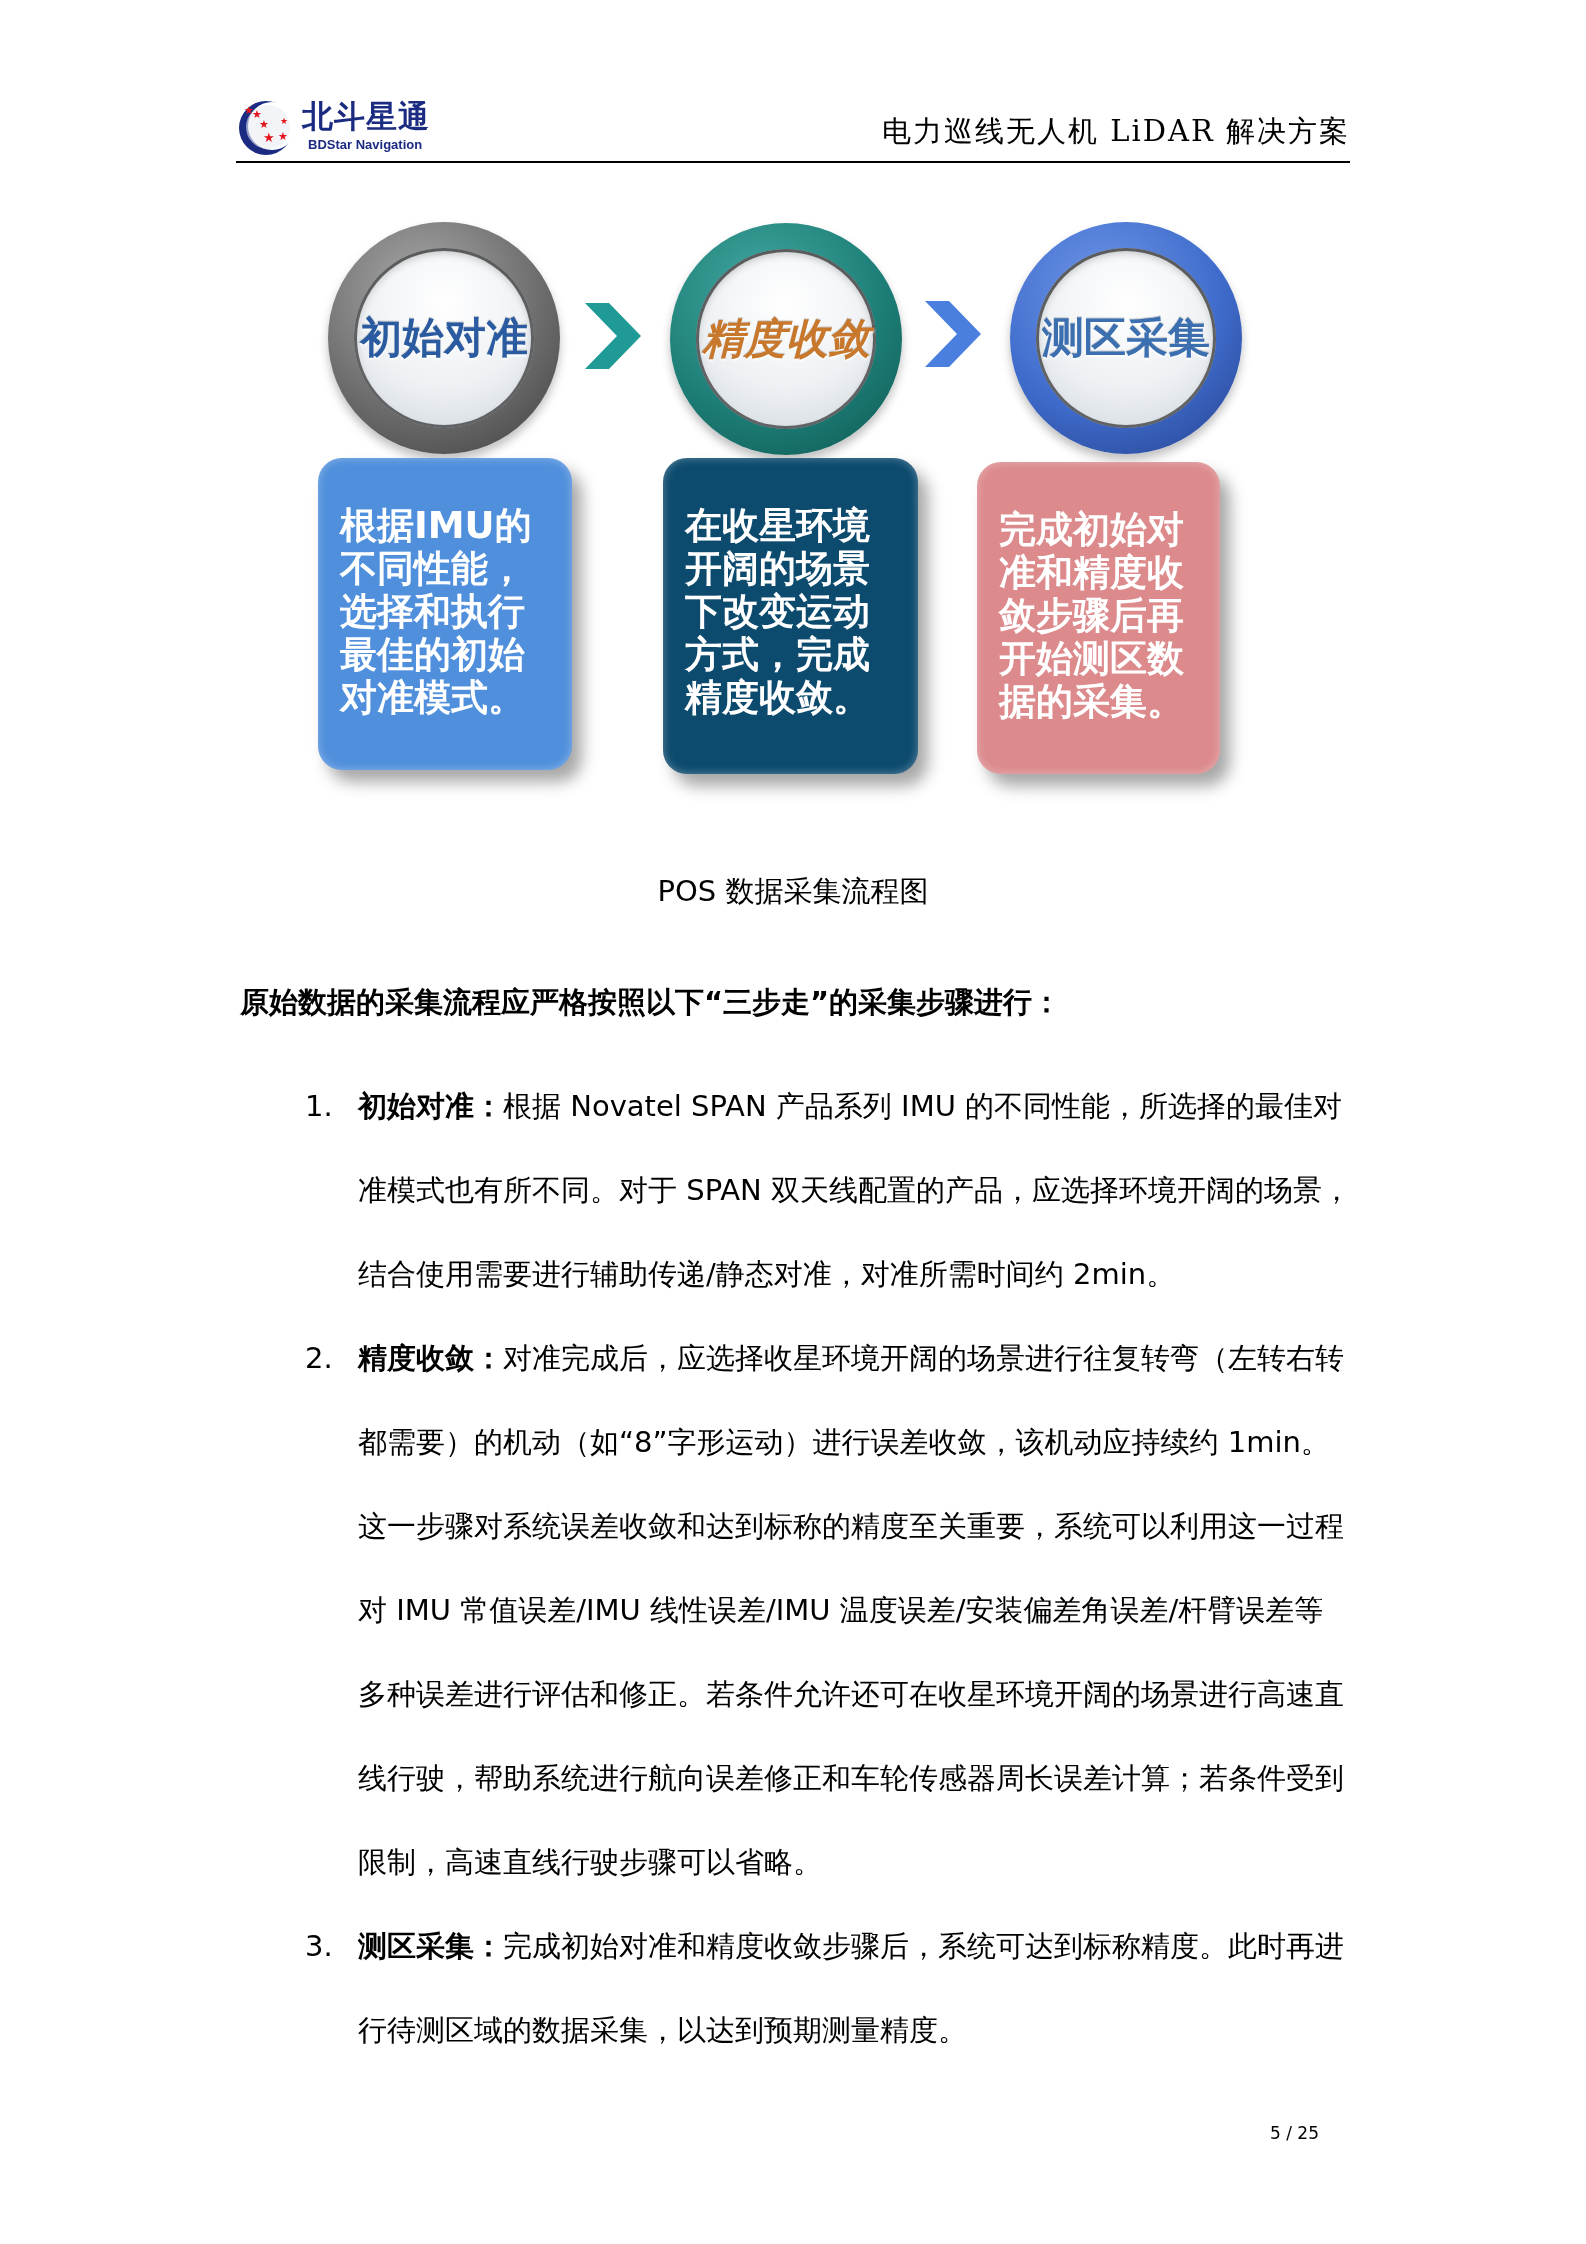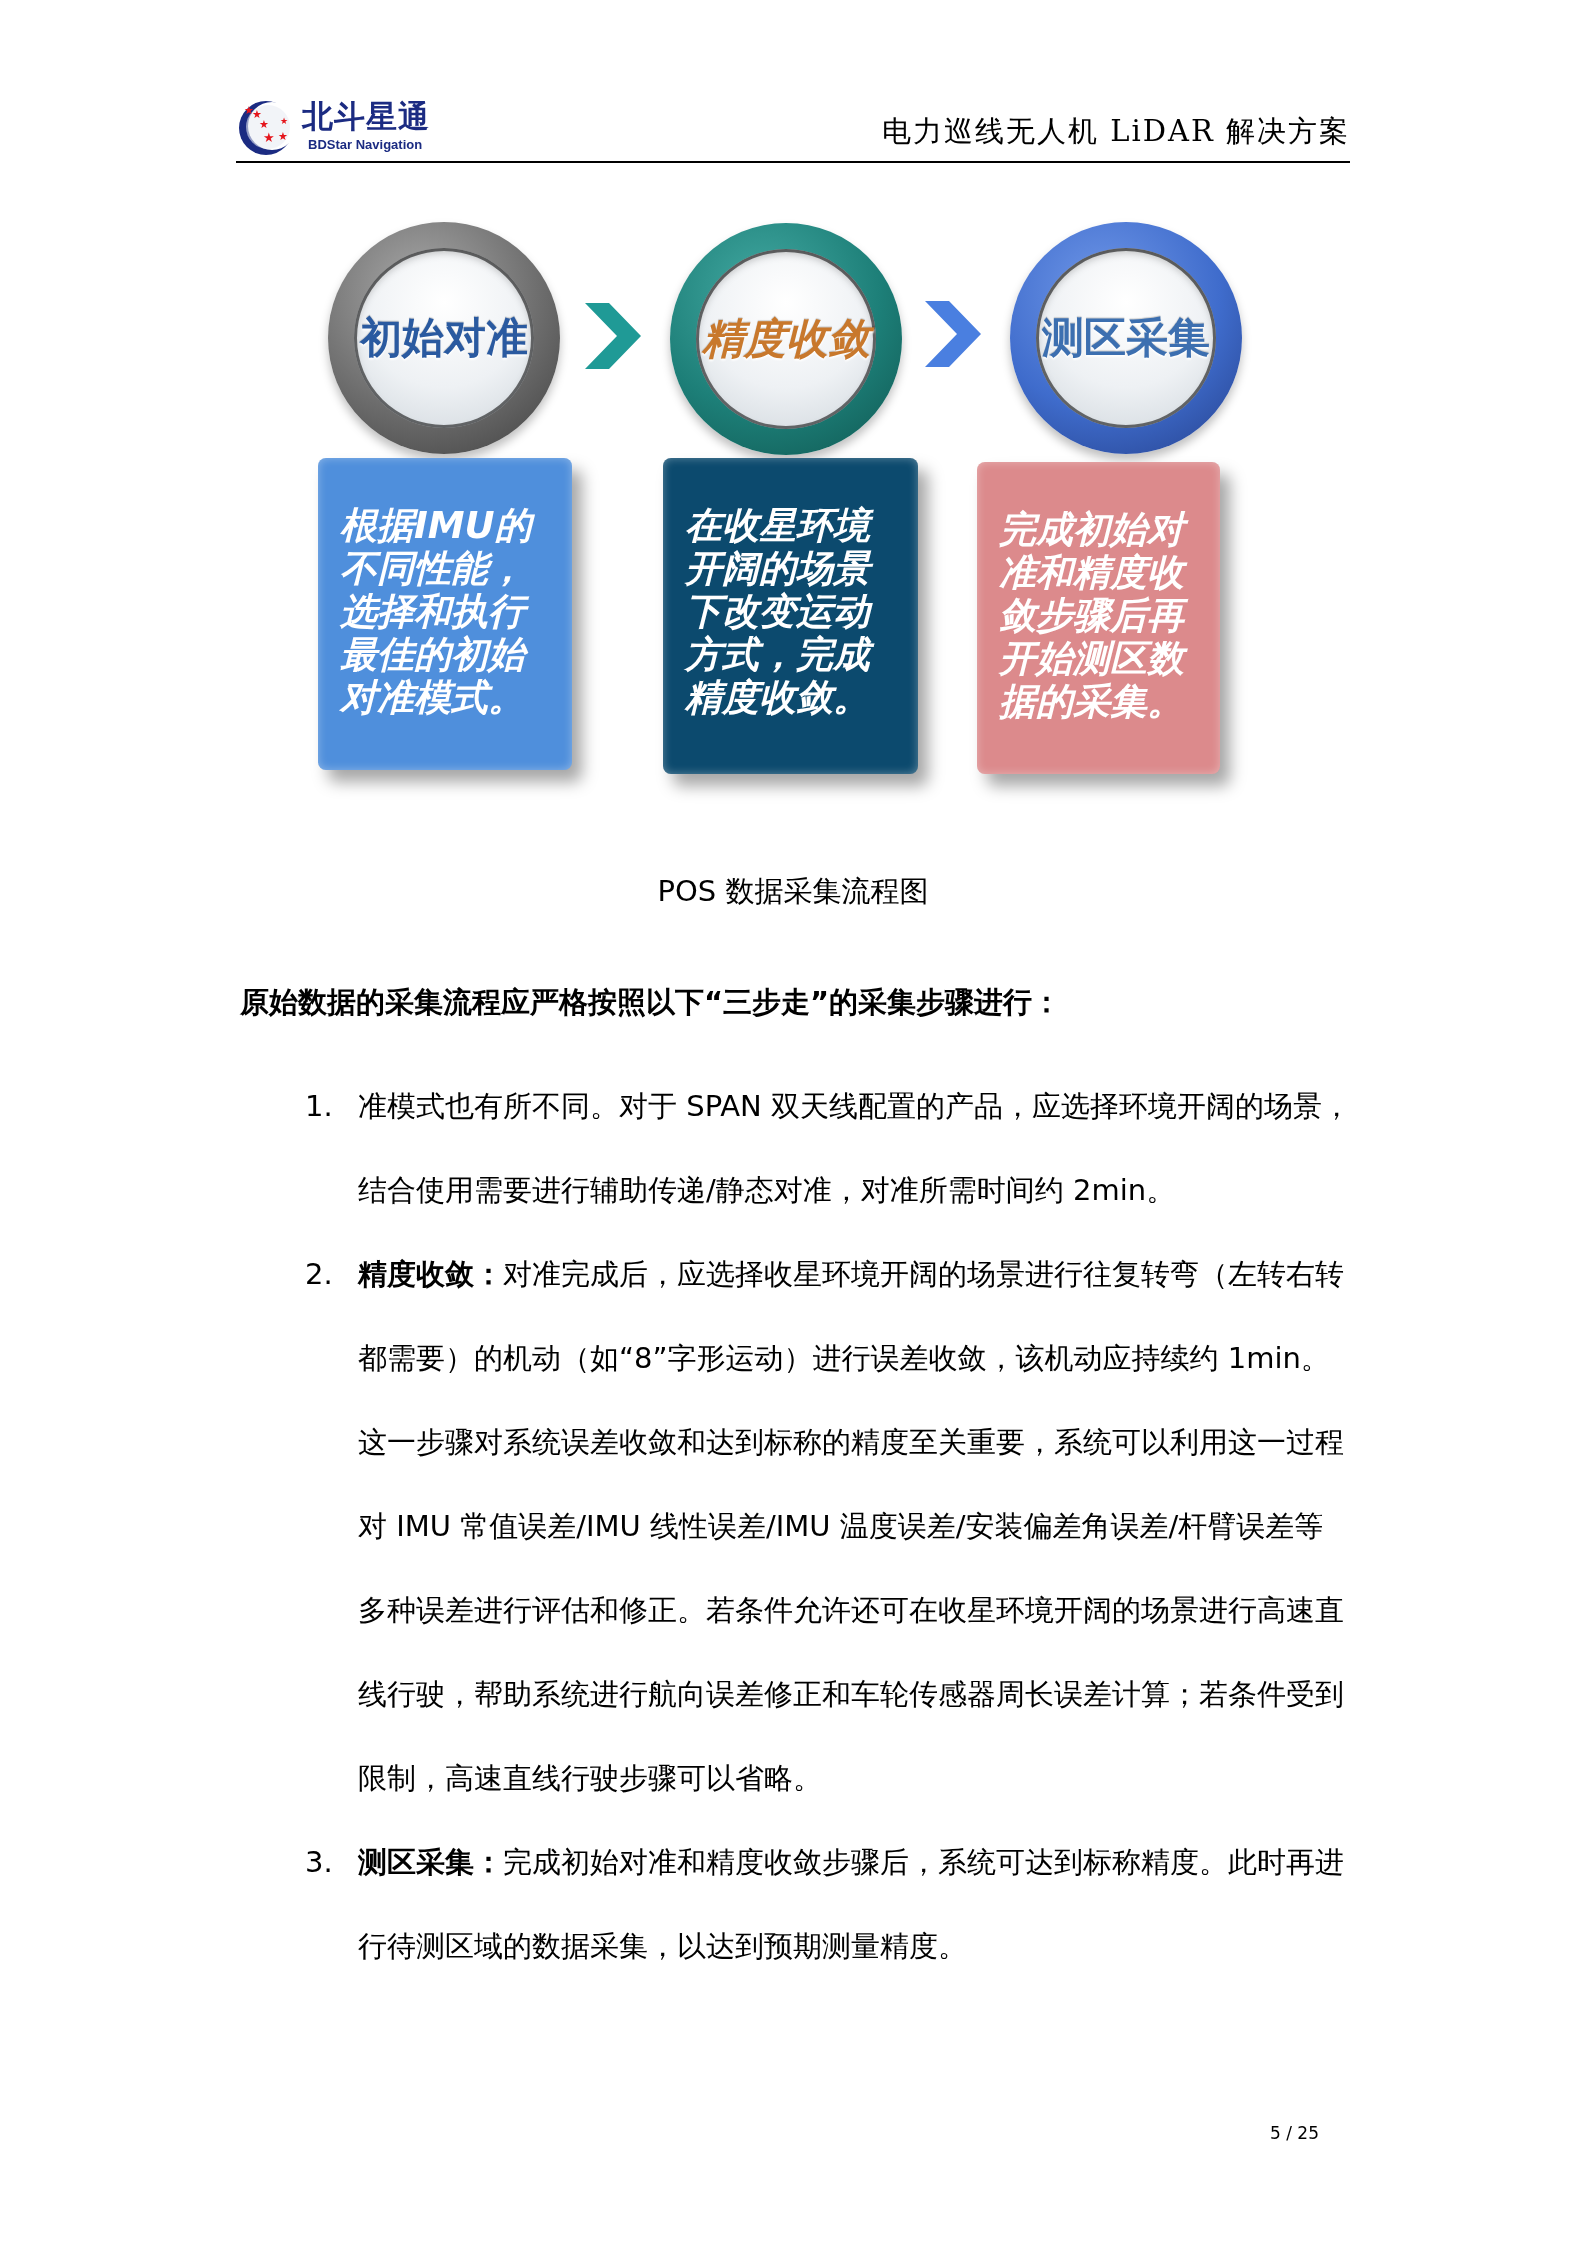--- a/index.html
+++ b/index.html
@@ -30,24 +30,24 @@
                    display: flex; align-items: center; justify-content: center; }
     .ring .label { font-size: 42px; font-weight: bold; white-space: nowrap; letter-spacing: 0px;
                    text-shadow: 0 2px 2px rgba(255,255,255,0.9), 0 -1px 1px rgba(0,0,0,0.2);
                    font-family: "DejaVu Sans", sans-serif; }
     .ring-gray { background: radial-gradient(circle at 40% 30%, #a9a9a9 0%, #6e6e6e 55%, #3e3e3e 100%); }
     .ring-teal { background: radial-gradient(circle at 40% 30%, #43a9a2 0%, #1d7f78 55%, #0f5650 100%); }
     .ring-blue { background: radial-gradient(circle at 40% 30%, #6f97e8 0%, #3f6ccc 55%, #243f8a 100%); }
 
     .chevron { position: absolute; width: 56px; height: 66px; }
 
-    .card { position: absolute; border-radius: 8px; color: #ffffff; box-sizing: border-box;
+    .card { position: absolute; border-radius: 24px; color: #ffffff; box-sizing: border-box;
             padding: 46px 0 0 22px; font-size: 37px; line-height: 43px; font-weight: bold;
             box-shadow: 10px 12px 16px rgba(0,0,0,0.35), inset 0 0 10px rgba(255,255,255,0.35);
-            font-family: "DejaVu Sans", sans-serif; font-style: italic; }
+            font-family: "DejaVu Sans", sans-serif; }
     .card .line { display: block; white-space: nowrap; }
     .card-blue { background: #4f8fdc; }
     .card-green { background: #0c4a6e; }
     .card-pink { background: #dc8a8c; }
 
     .caption { position: absolute; left: 0; width: 1586px; top: 873px; text-align: center;
                font-size: 29px; line-height: 36px; font-family: "DejaVu Sans", sans-serif; }
 
     .section-heading { position: absolute; left: 240px; top: 982px; font-size: 29px; line-height: 40px;
                        font-weight: bold; white-space: nowrap; font-family: "DejaVu Sans", sans-serif; }
@@ -137,20 +137,21 @@
   </div>
 </div>
 
 <div class="caption">POS 数据采集流程图</div>
 
 <div class="section-heading">原始数据的采集流程应严格按照以下“三步走”的采集步骤进行：</div>
 
 <div class="steps">
   <div class="step">
     <span class="step-num">1.</span>
+    <span class="step-line"><span class="step-title">初始对准：</span><span>根据 Novatel  SPAN 产品系列 IMU 的不同性能，所选择的最佳对</span></span>
     <span class="step-line">准模式也有所不同。对于 SPAN 双天线配置的产品，应选择环境开阔的场景，</span>
     <span class="step-line">结合使用需要进行辅助传递/静态对准，对准所需时间约 2min。</span>
   </div>
   <div class="step">
     <span class="step-num">2.</span>
     <span class="step-line"><span class="step-title">精度收敛：</span><span>对准完成后，应选择收星环境开阔的场景进行往复转弯（左转右转</span></span>
     <span class="step-line">都需要）的机动（如“8”字形运动）进行误差收敛，该机动应持续约 1min。</span>
     <span class="step-line">这一步骤对系统误差收敛和达到标称的精度至关重要，系统可以利用这一过程</span>
     <span class="step-line">对 IMU 常值误差/IMU 线性误差/IMU 温度误差/安装偏差角误差/杆臂误差等</span>
     <span class="step-line">多种误差进行评估和修正。若条件允许还可在收星环境开阔的场景进行高速直</span>

